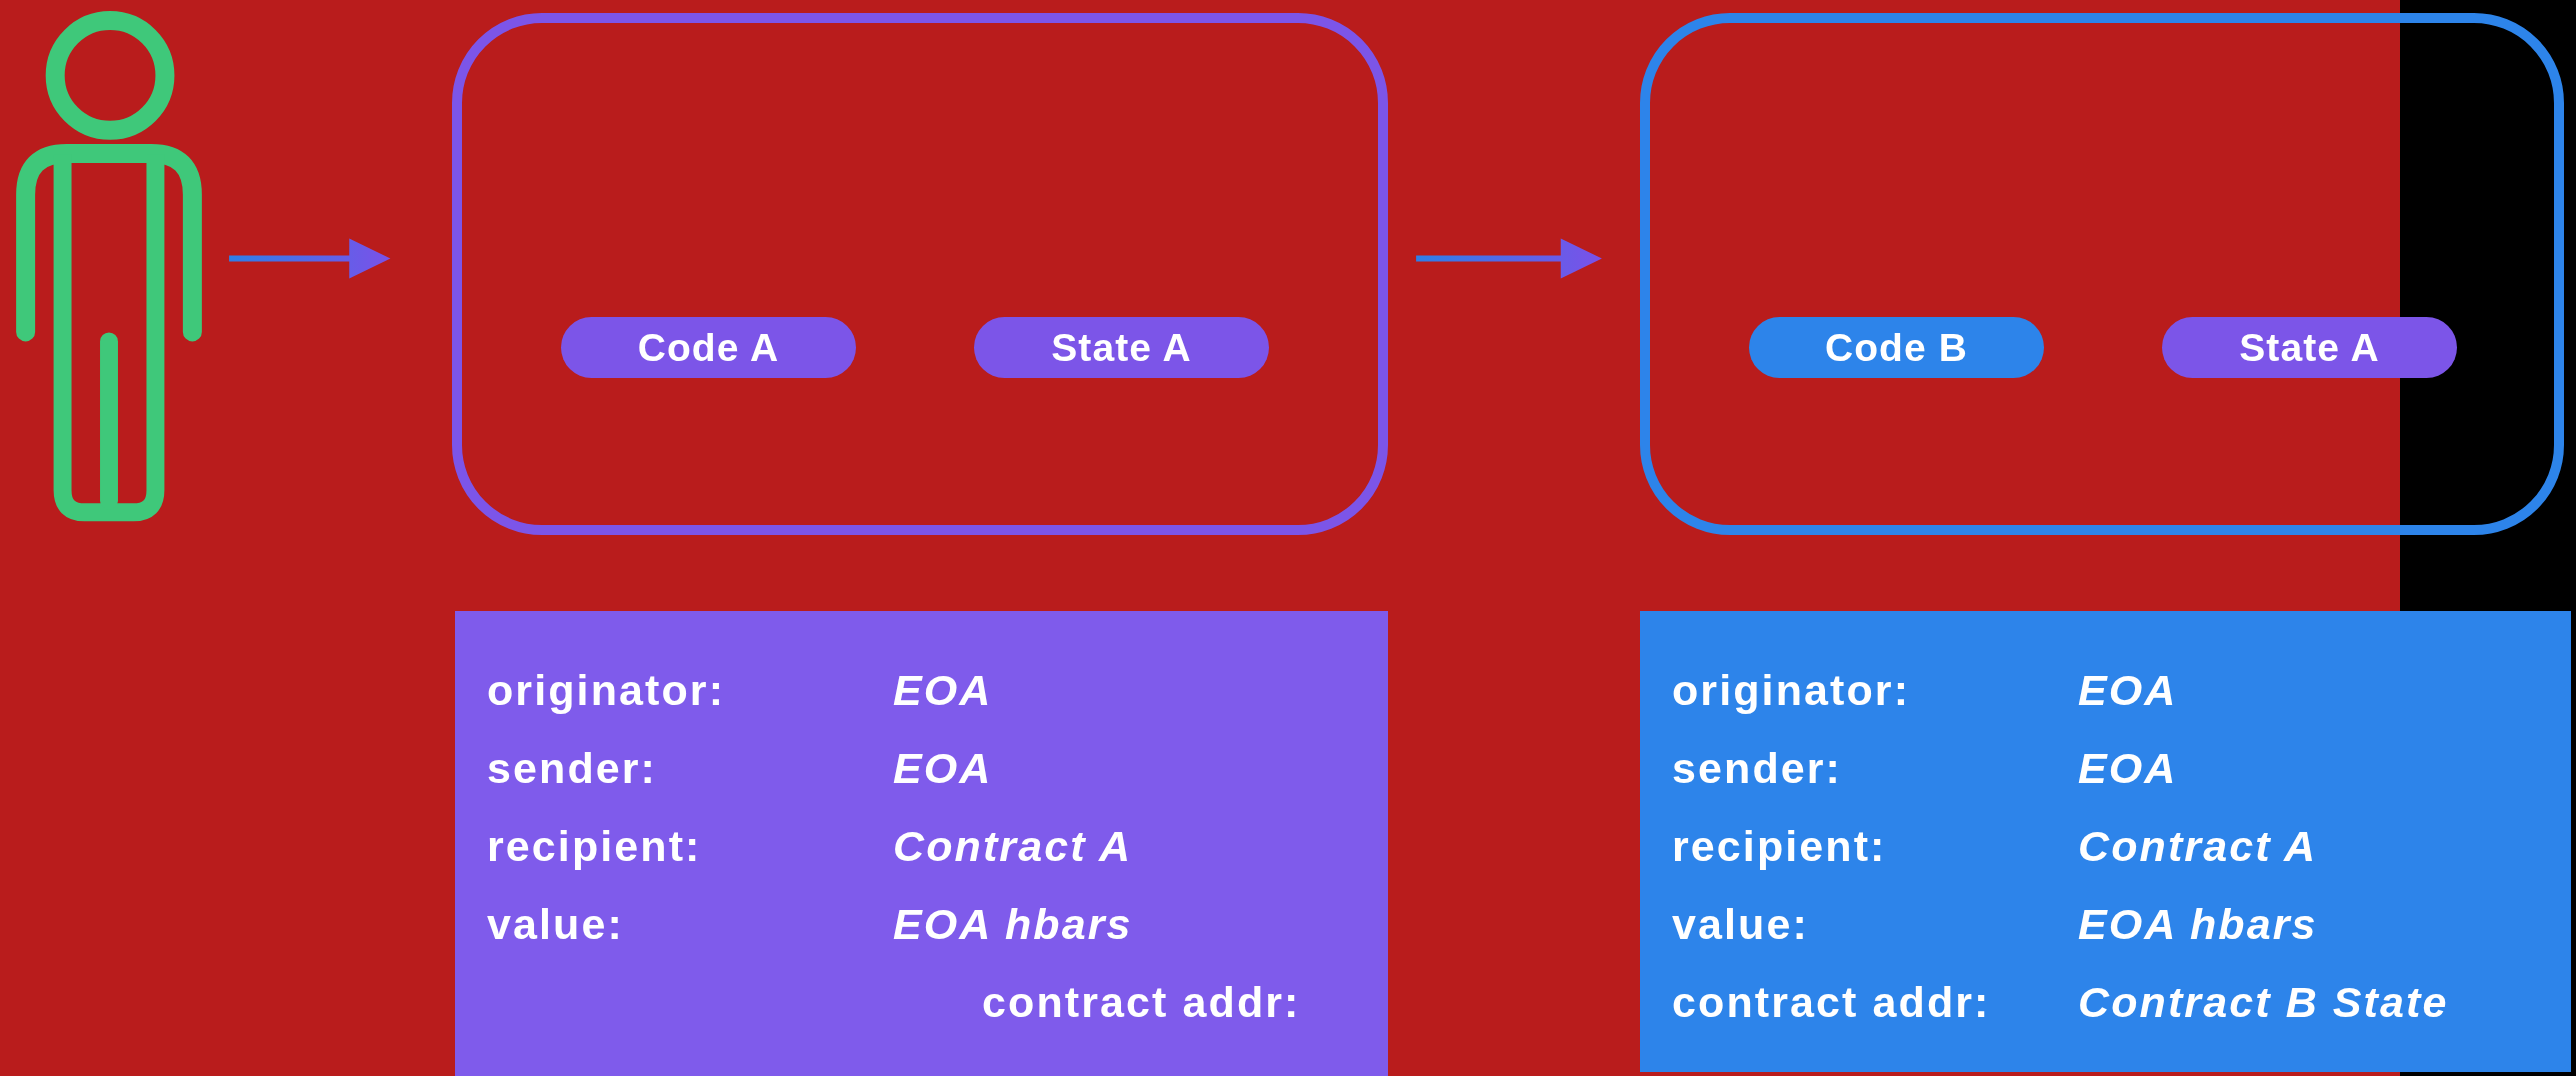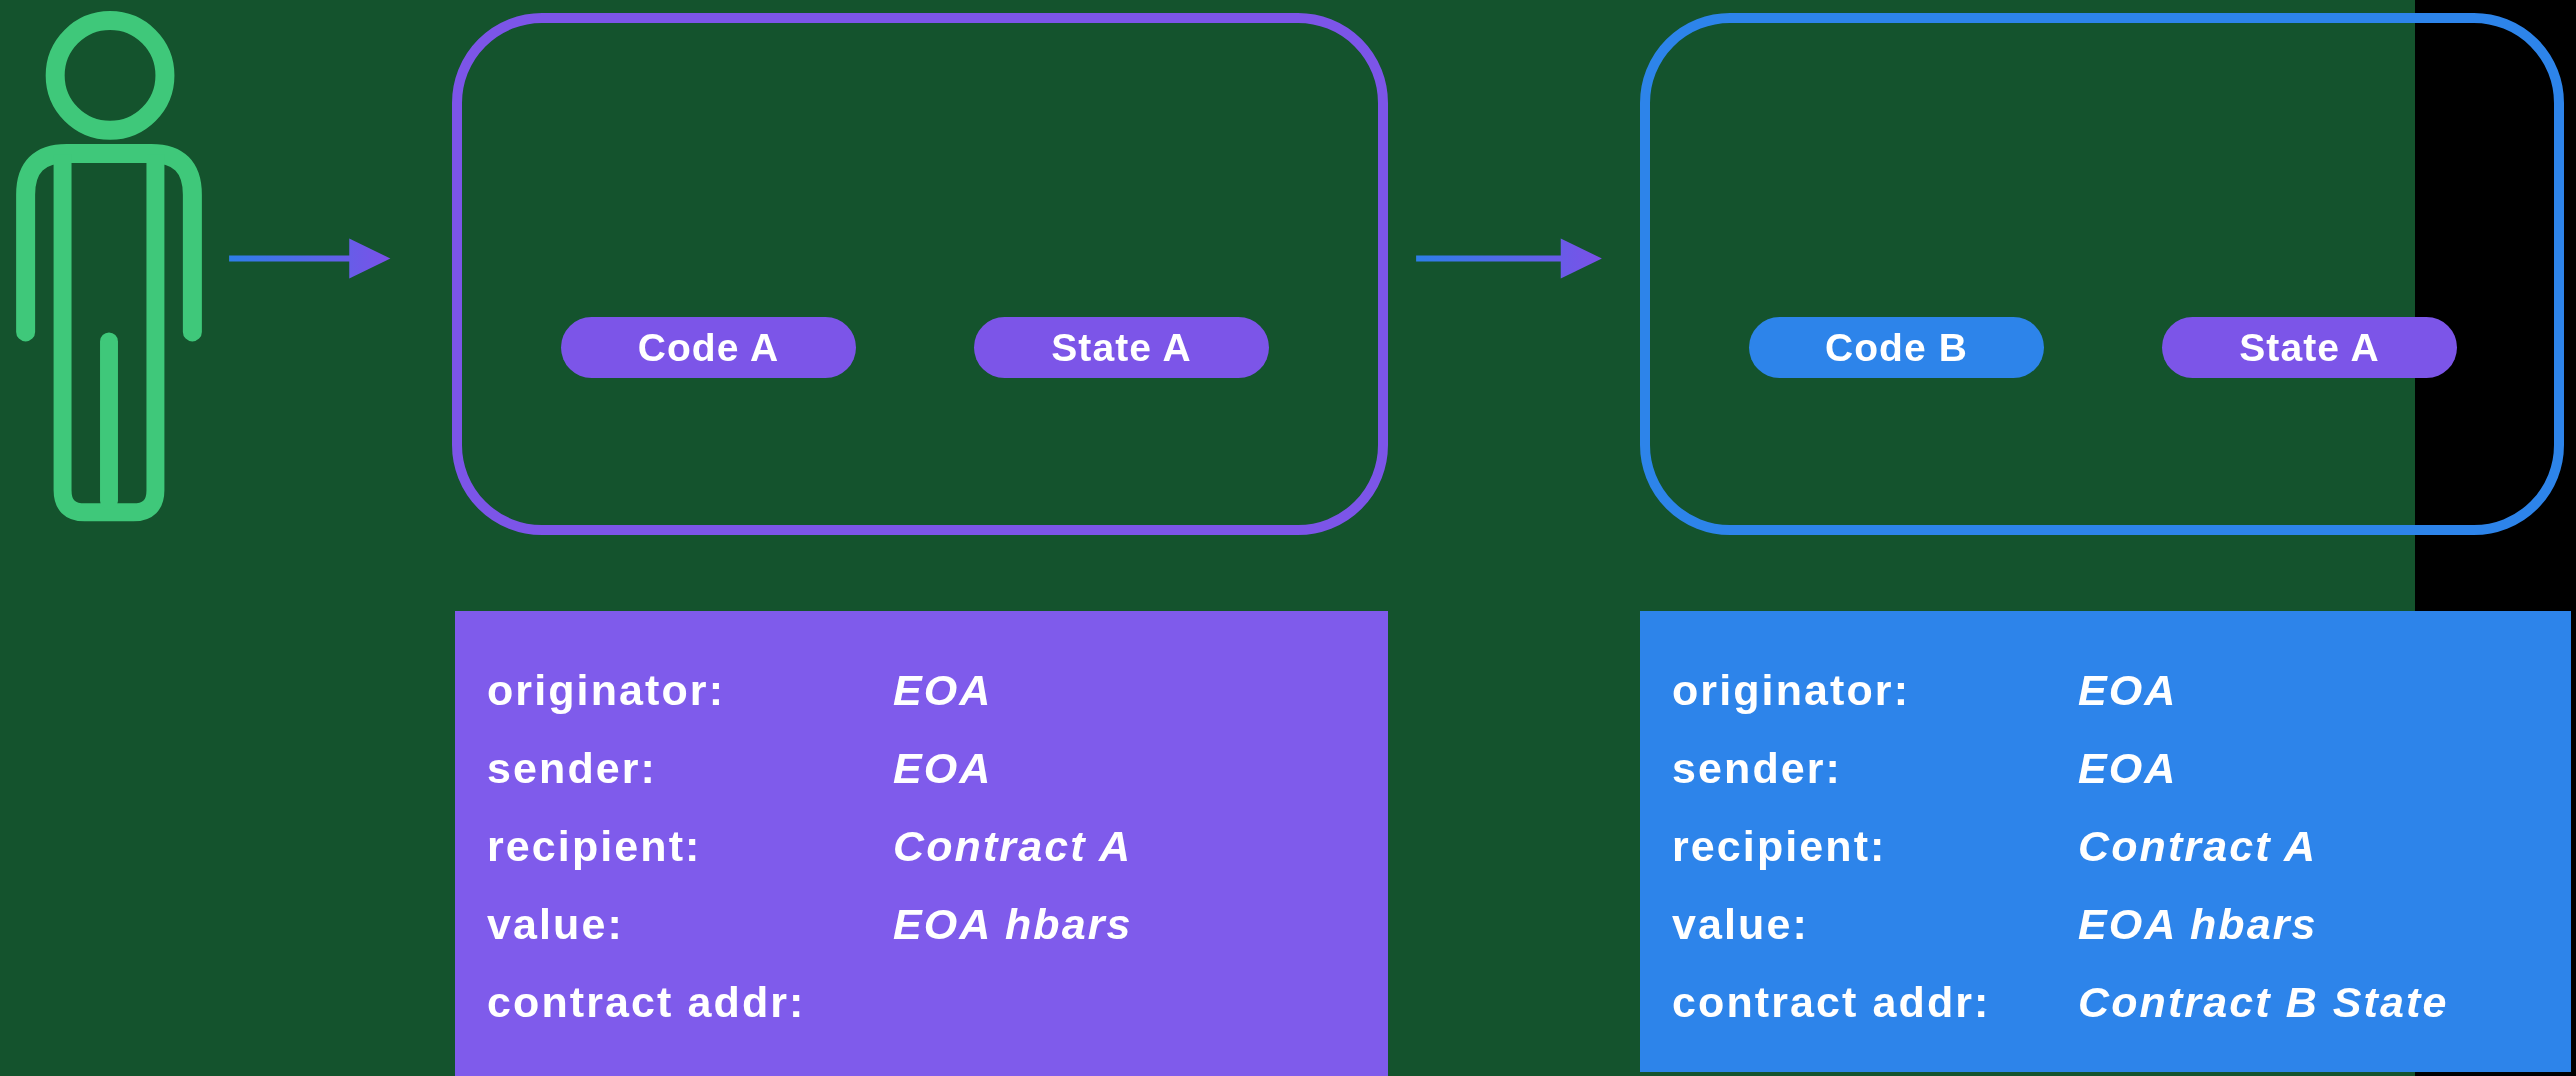--- a/index.html
+++ b/index.html
@@ -1,17 +1,17 @@
 <!DOCTYPE html>
 <html style="font-size:8.4px"><head>
 <meta charset="utf-8">
 <style>
   html,body{margin:0;padding:0;background:#000;}
   body{width:2576px;height:1076px;overflow:hidden;font-family:"Liberation Sans",sans-serif;}
-  .canvas{position:absolute;left:0;top:0;width:2400px;height:1076px;background:#14532d;padding-left:15px;}
+  .canvas{position:absolute;left:0;top:0;width:2400px;height:1076px;background:#b91c1c;}
 
   .abs{position:absolute;}
 
   
   .box{position:absolute;top:13px;height:522px;box-sizing:border-box;border-radius:90px;background:transparent;}
   .box-a{left:452px;width:936px;border:10.6px solid #7C55E8;}
   .box-b{left:1640px;width:924px;border:10.6px solid #2D84EA;}
 
   
   .pill{position:absolute;top:294px;width:295px;height:61px;border-radius:31px;
@@ -20,21 +20,21 @@
   .pill.purple{background:#7C55E8;}
   .pill.blue{background:#2D84EA;}
   .pill-left{left:99px;}
   .pill-right{left:512px;}
 
   
   .panel{position:absolute;top:611px;box-sizing:border-box;padding:40px 0 0 32px;
          color:#fff;font-weight:bold;font-size:43px;letter-spacing:2.1px;white-space:nowrap;}
   .panel-a{left:455px;width:933px;height:465px;background:#7F5BEB;}
   .panel-b{left:1640px;width:931px;height:461px;background:#2D84EA;}
-  .prow{display:flex;align-items:center;height:78px;}
+  .prow{display:flex;align-items:center;height:78px;justify-content:flex-end;}
   .plabel{flex:0 0 406px;}
   .pvalue{flex:1 1 auto;font-style:italic;}
 
   svg{display:block;}
 </style>
 </head>
 <body>
 
 <div class="canvas">
 

